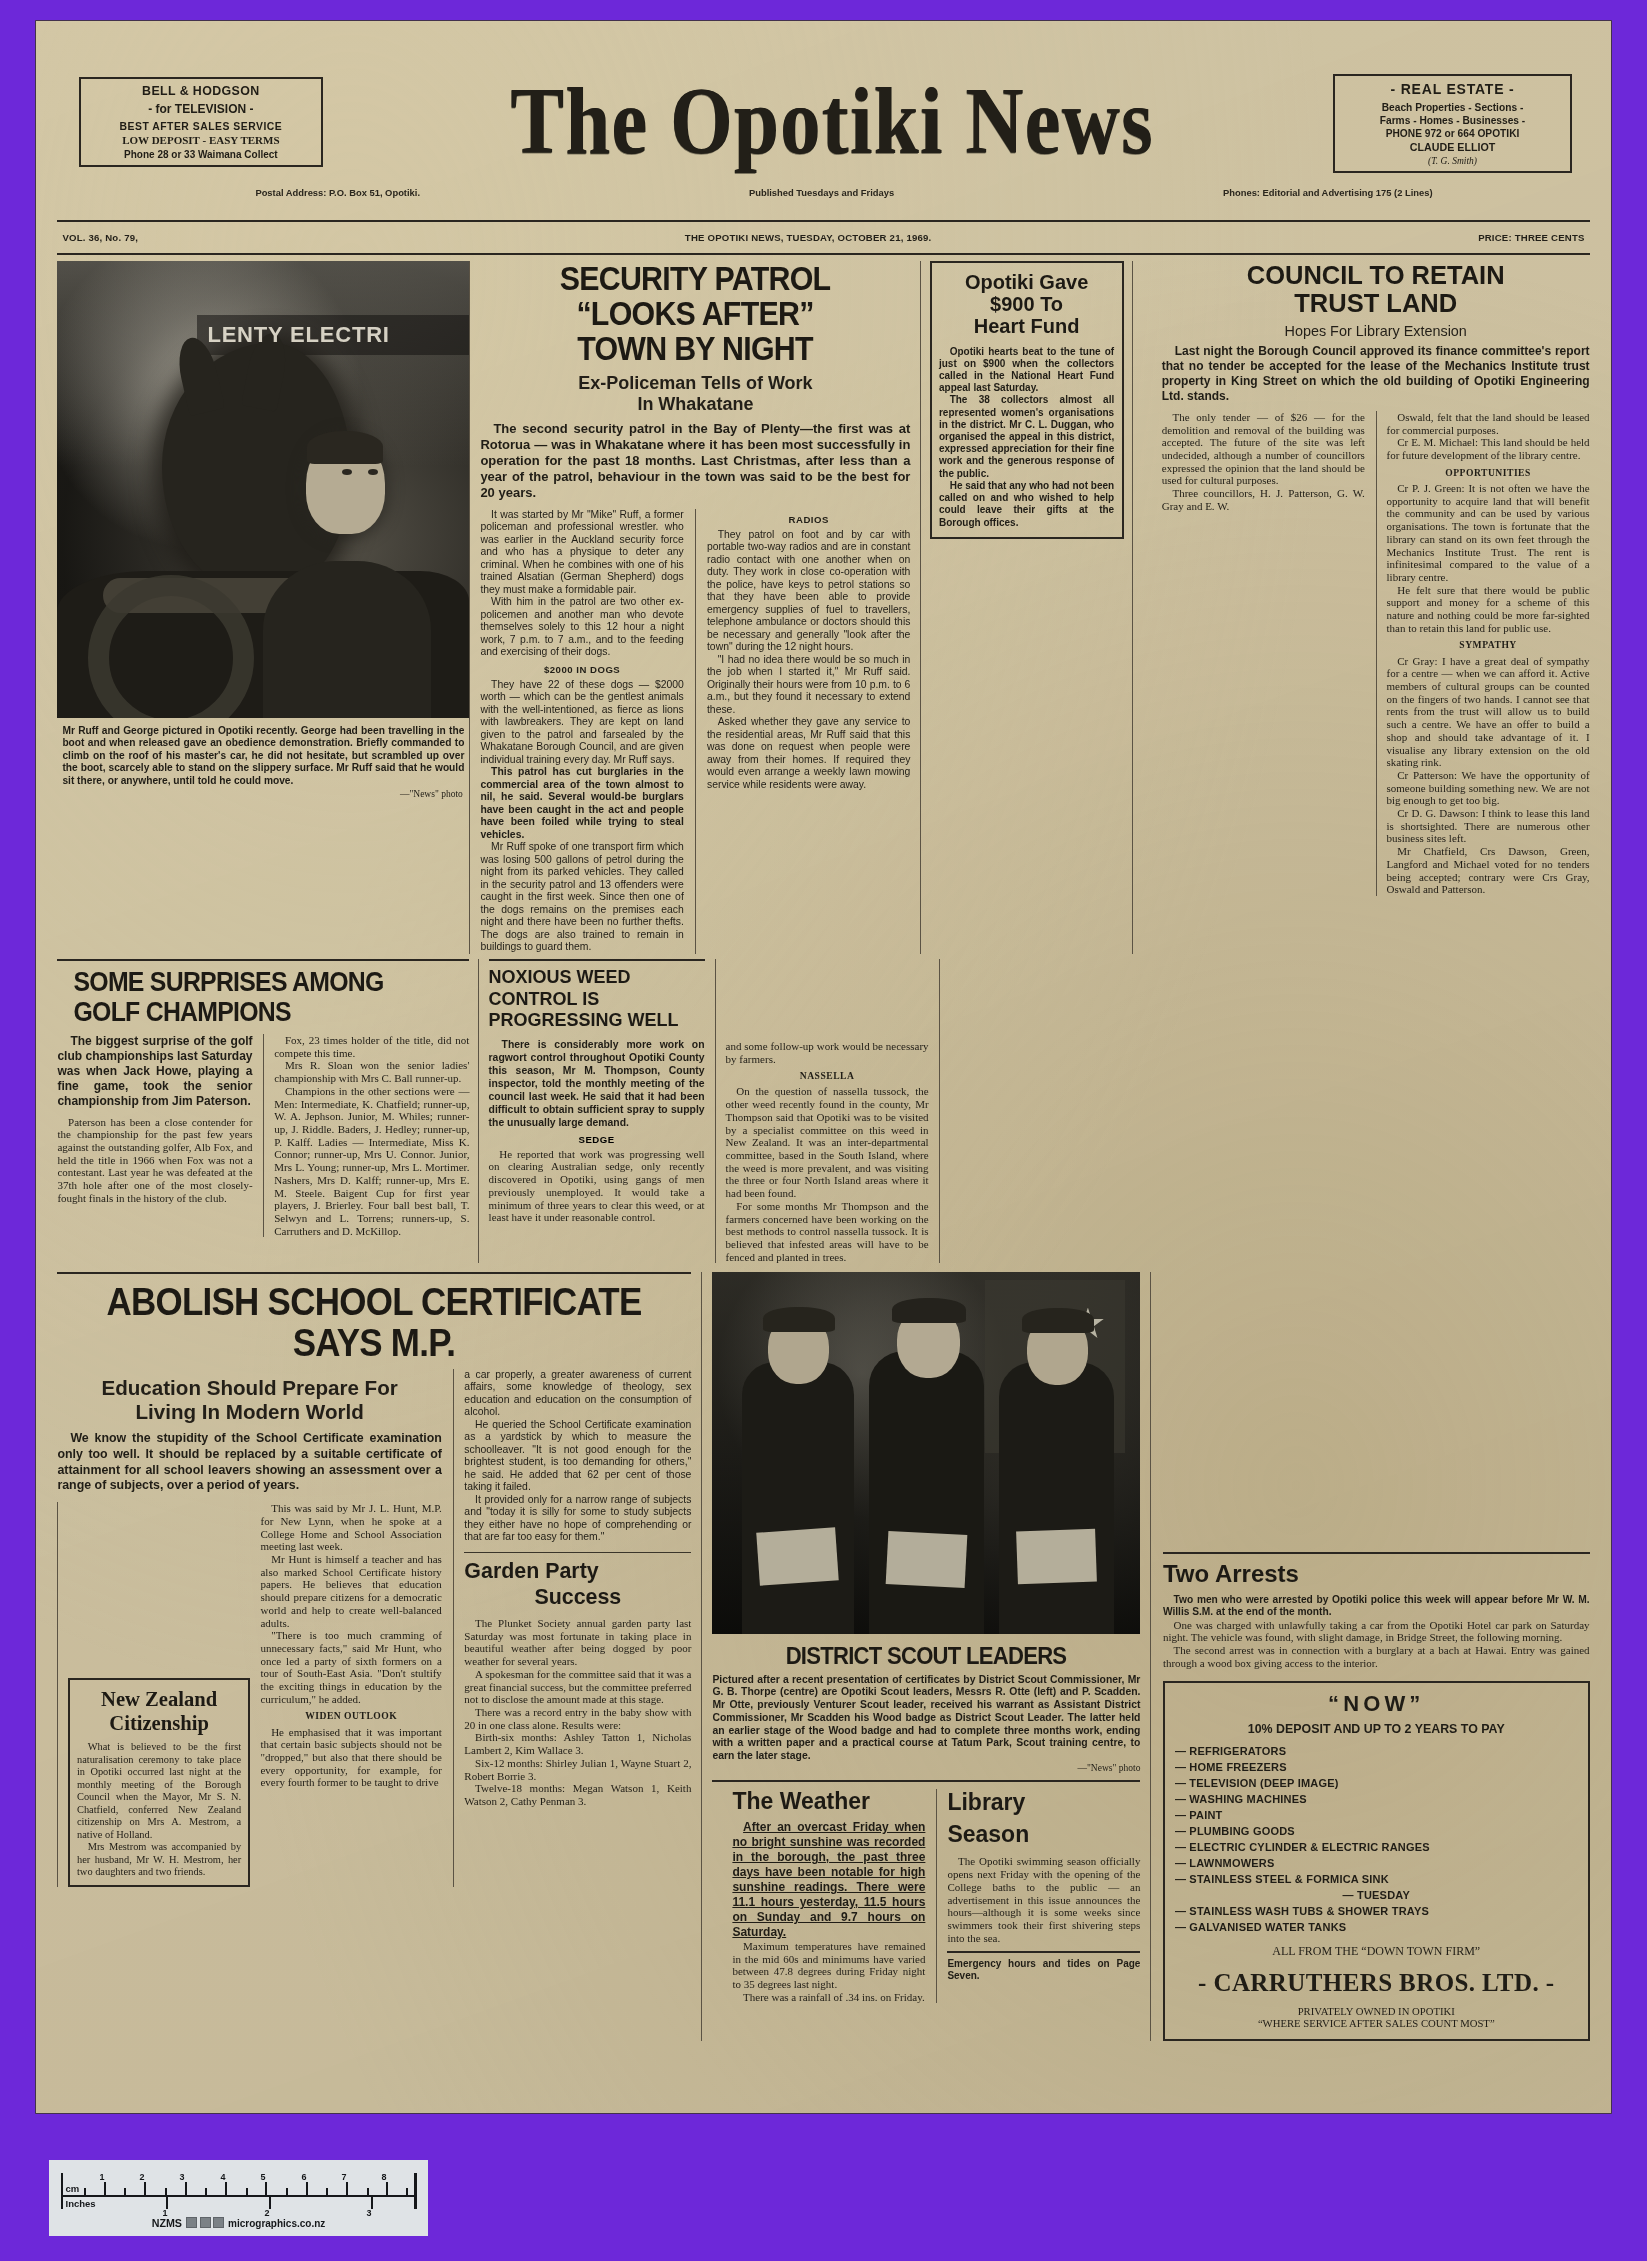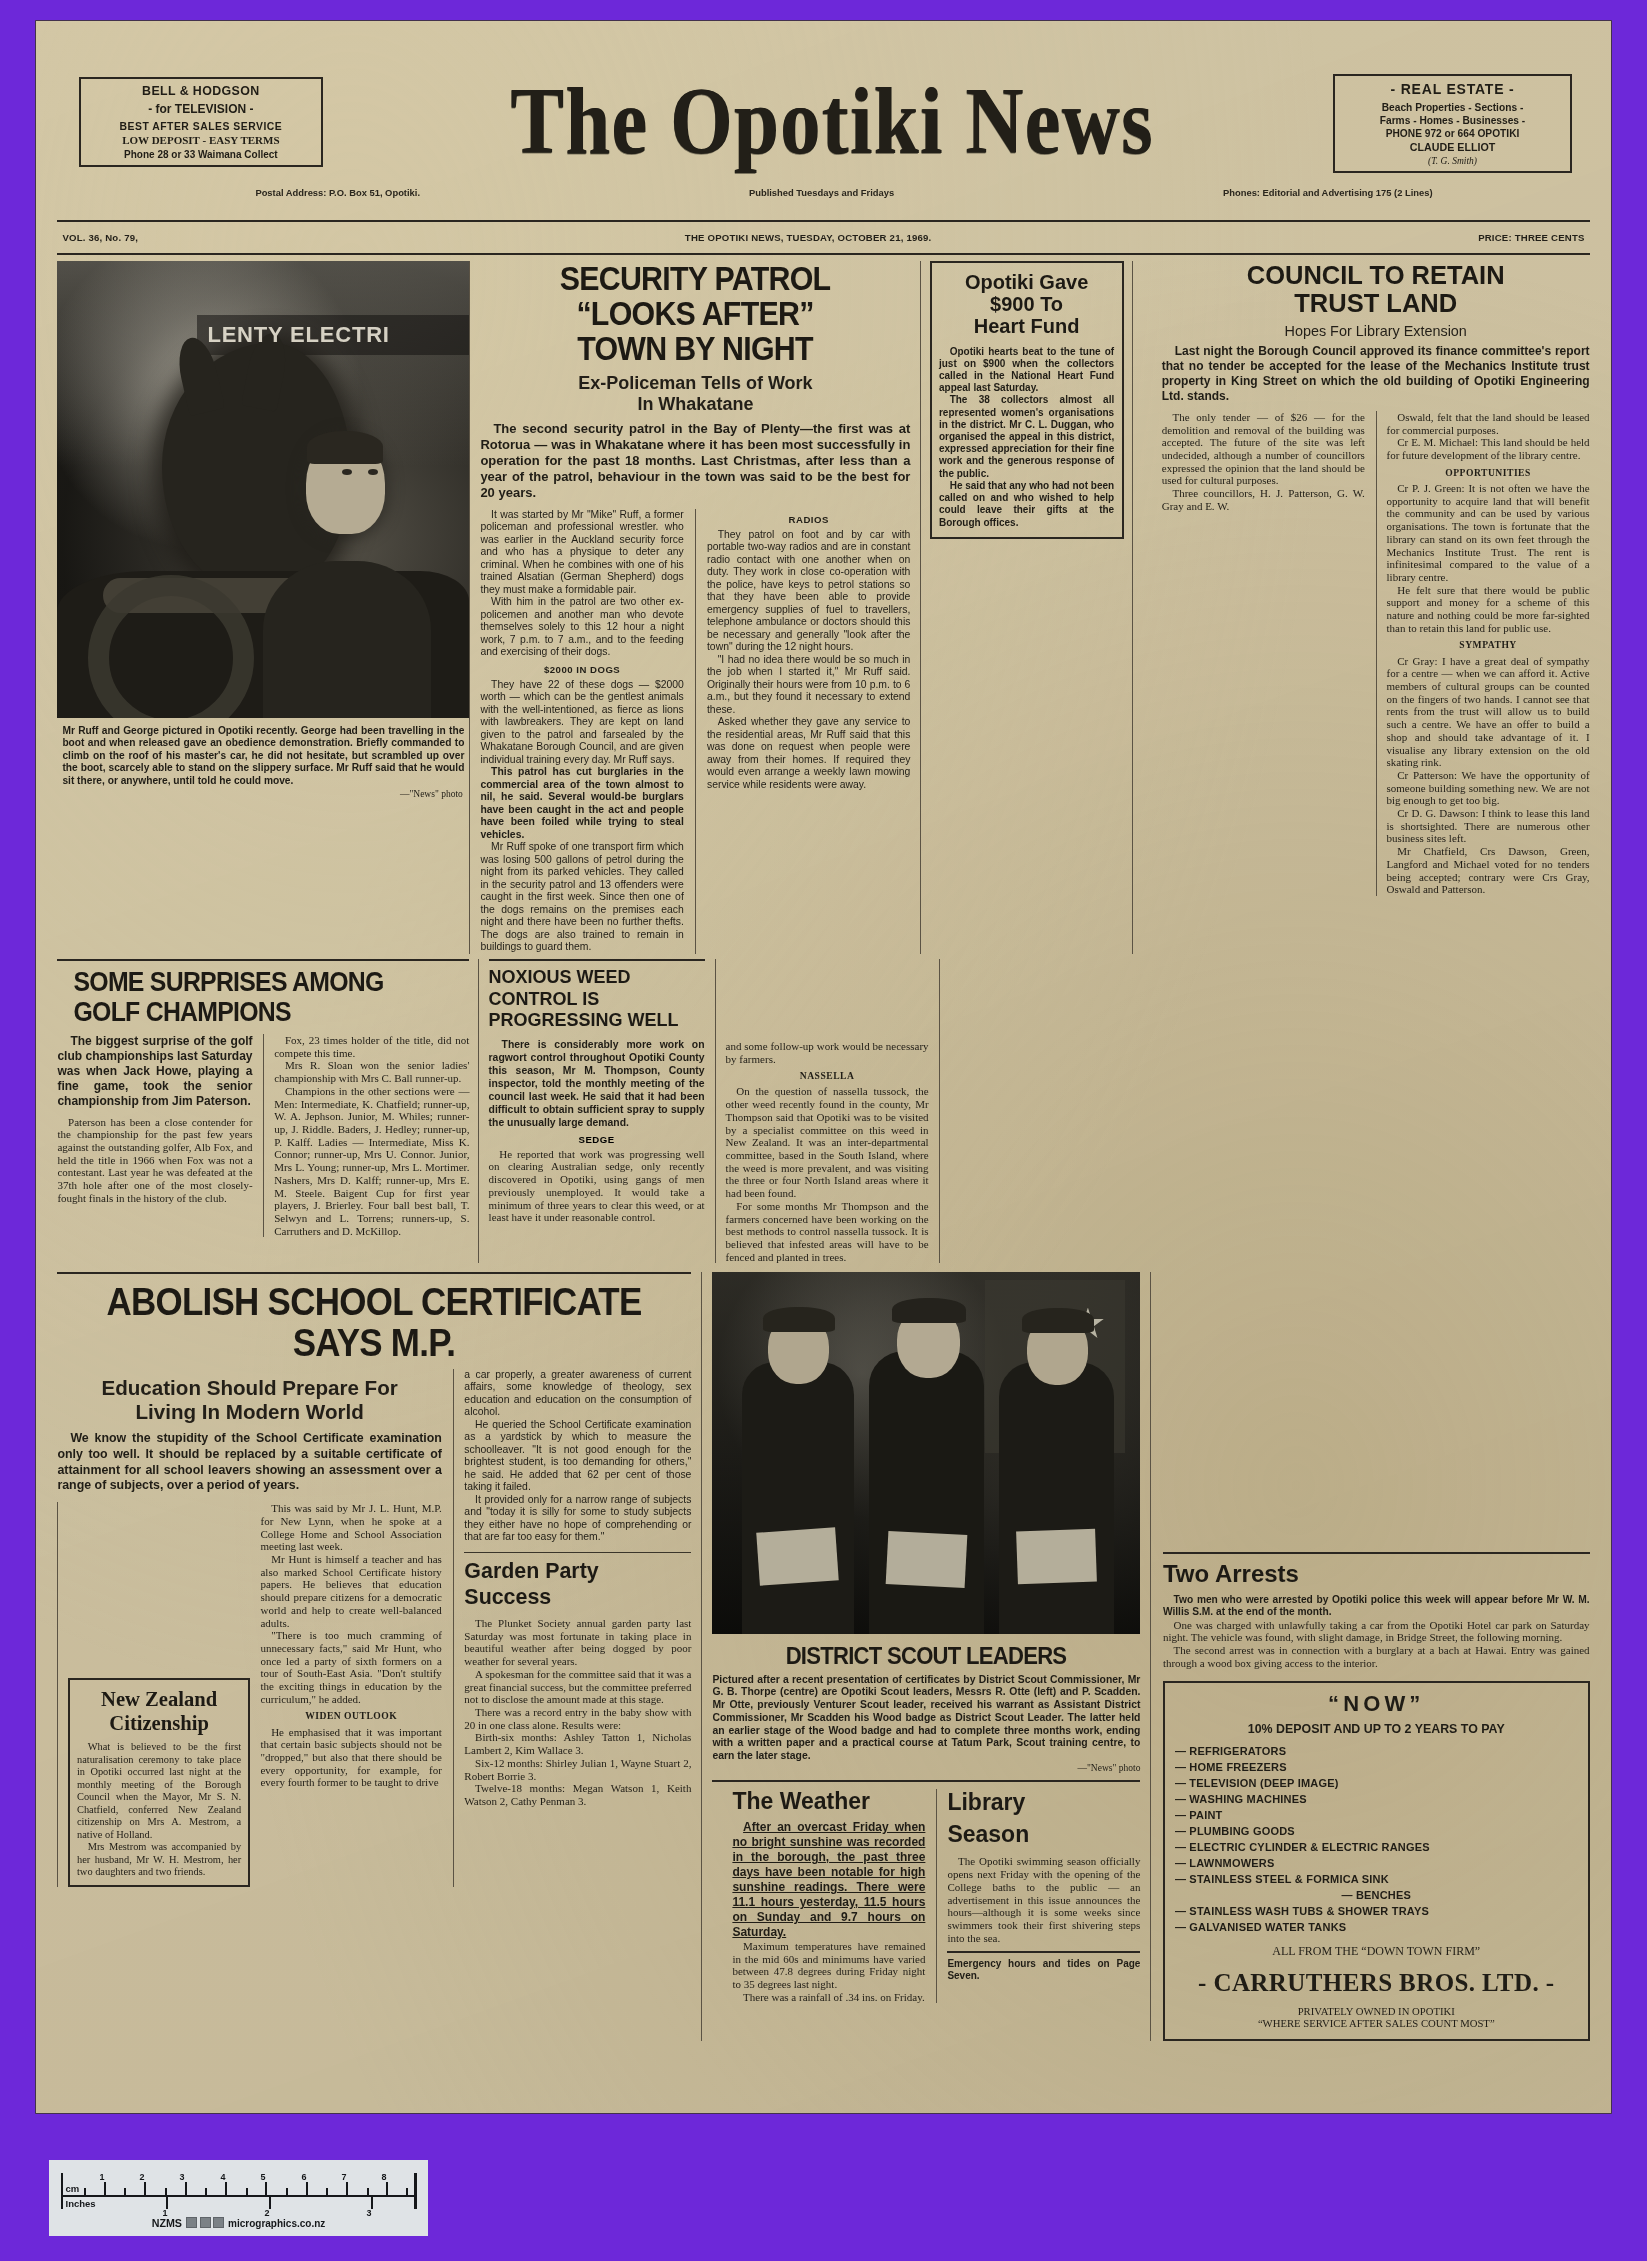--- a/index.html
+++ b/index.html
@@ -324,21 +324,21 @@
 
           <div class="vr" style="flex:.62;padding-left:10px;">
             <div class="col body-s blk">
               <p style="text-indent:0;">a car properly, a greater awareness of current affairs, some knowledge of theology, sex education and education on the consumption of alcohol.</p>
               <p>He queried the School Certificate examination as a yardstick by which to measure the schoolleaver. "It is not good enough for the brightest student, is too demanding for others," he said. He added that 62 per cent of those taking it failed.</p>
               <p>It provided only for a narrow range of subjects and "today it is silly for some to study subjects they either have no hope of comprehending or that are far too easy for them."</p>
             </div>
             <div class="hr-thin" style="margin:8.2px 0 6.6px;"></div>
             <div>
               <h1 class="hl" style="text-align:left;font-size:21.4px;line-height:25.5px;">Garden Party</h1>
-              <h1 class="hl" style="text-align:left;font-size:21.4px;line-height:25.5px;">Success</h1>
+              <h1 class="hl" style="text-align:center;font-size:21.4px;line-height:25.5px;">Success</h1>
               <div class="col body-serif blk" style="margin-top:6.6px;">
                 <p>The Plunket Society annual garden party last Saturday was most fortunate in taking place in beautiful weather after being dogged by poor weather for several years.</p>
                 <p>A spokesman for the committee said that it was a great financial success, but the committee preferred not to disclose the amount made at this stage.</p>
                 <p>There was a record entry in the baby show with 20 in one class alone. Results were:</p>
                 <p>Birth-six months: Ashley Tatton 1, Nicholas Lambert 2, Kim Wallace 3.</p>
                 <p>Six-12 months: Shirley Julian 1, Wayne Stuart 2, Robert Borrie 3.</p>
                 <p>Twelve-18 months: Megan Watson 1, Keith Watson 2, Cathy Penman 3.</p>
               </div>
             </div>
           </div>
@@ -417,21 +417,21 @@
           <ul class="adlist blk">
             <li>REFRIGERATORS</li>
             <li>HOME FREEZERS</li>
             <li>TELEVISION (DEEP IMAGE)</li>
             <li>WASHING MACHINES</li>
             <li>PAINT</li>
             <li>PLUMBING GOODS</li>
             <li>ELECTRIC CYLINDER &amp; ELECTRIC RANGES</li>
             <li>LAWNMOWERS</li>
             <li>STAINLESS STEEL &amp; FORMICA SINK</li>
-            <li style="list-style:none;text-align:center;">BENCHES</li>
+            <li style="list-style:none;text-align:center;">TUESDAY</li>
             <li>STAINLESS WASH TUBS &amp; SHOWER TRAYS</li>
             <li>GALVANISED WATER TANKS</li>
           </ul>
           <div class="serif blk" style="text-align:center;font-size:12px;margin:9px 0 10px;">ALL FROM THE “DOWN TOWN FIRM”</div>
           <div class="serif blk" style="text-align:center;font-size:25px;font-weight:bold;letter-spacing:0.4px;">- CARRUTHERS BROS. LTD. -</div>
           <div class="serif blk" style="text-align:center;font-size:10.7px;margin-top:8.2px;">PRIVATELY OWNED IN OPOTIKI</div>
           <div class="serif blk" style="text-align:center;font-size:10.7px;">“WHERE SERVICE AFTER SALES COUNT MOST”</div>
         </div>
       </div>
     </div>

